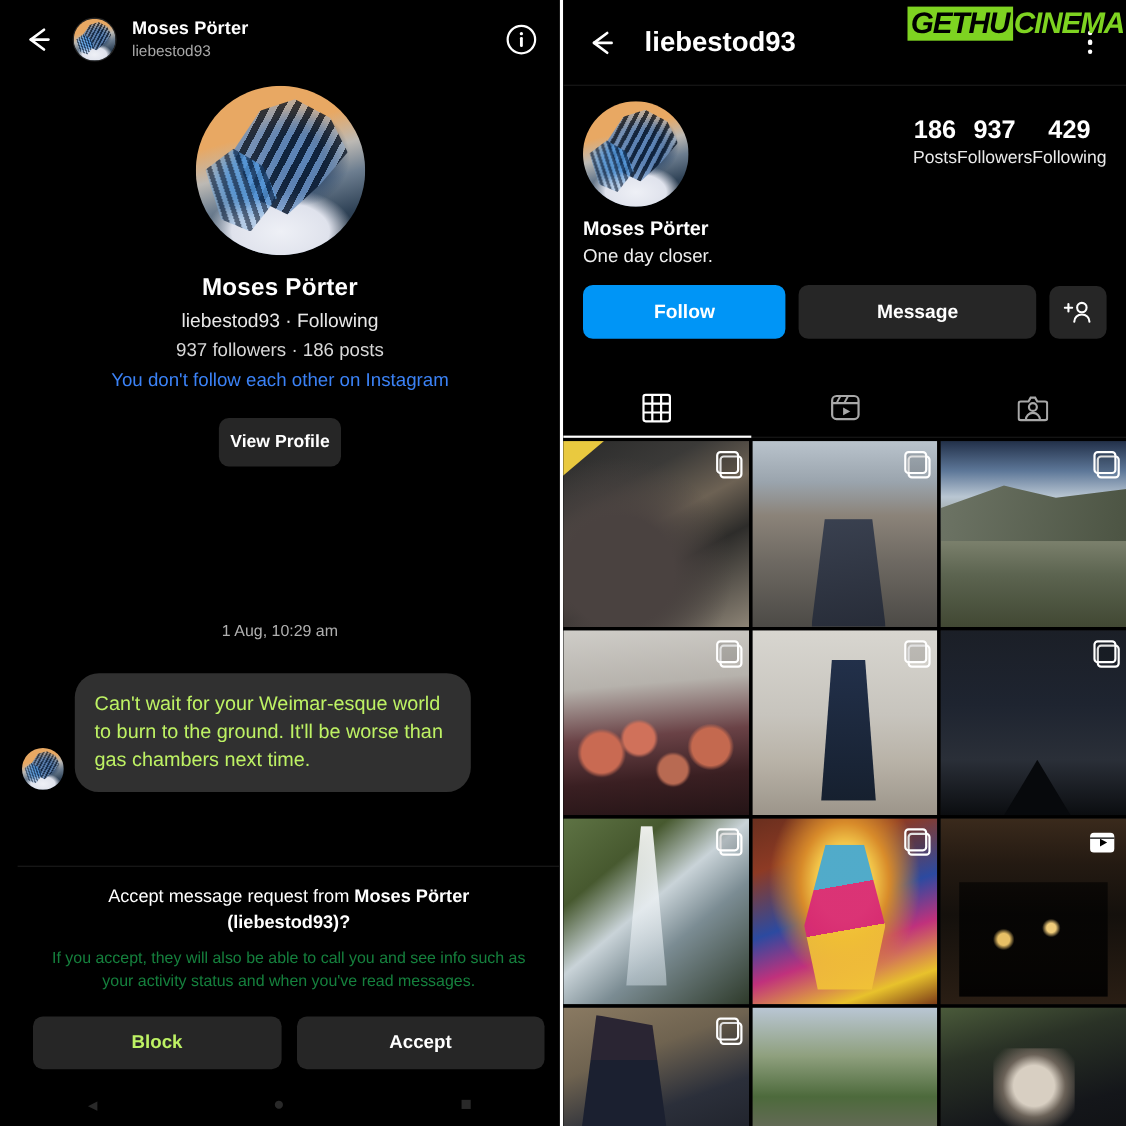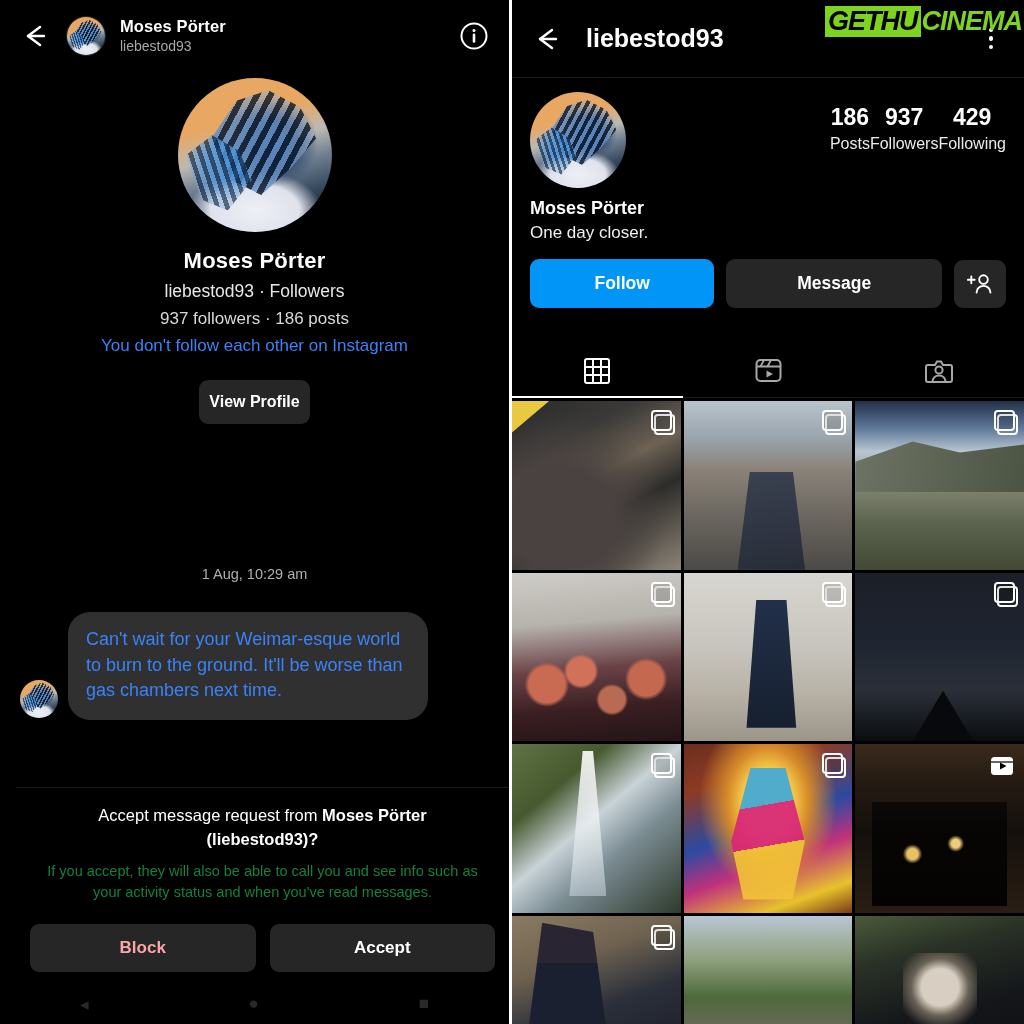--- a/index.html
+++ b/index.html
@@ -84,21 +84,21 @@
   }
 
   .msg-zone { position:absolute; left:0; right:0; top:566px; }
   .msg-time { text-align:center; color:#b0b0b0; font-size:14.5px; margin-bottom:30px; }
   .msg-row { display:flex; align-items:flex-end; gap:10px; padding:0 16px 0 20px; }
   .msg-avatar {
     width:38px; height:38px; flex:0 0 38px; border-radius:50%;
     overflow:hidden; position:relative; margin-bottom:2px;
   }
   .bubble {
-    background:#303030; color:#3b82f6;
+    background:#303030; color:#bef264;
     border-radius:22px;
     padding:15px 18px 16px;
     font-size:18px; line-height:1.42;
     max-width:360px;
   }
 
   .request-box {
     position:absolute; left:16px; right:0; bottom:52px;
     padding:0 14px;
     border-top:1px solid #1c1c1c;
@@ -106,21 +106,21 @@
   }
   .req-title { color:#fff; font-size:16.5px; text-align:center; line-height:1.45; font-weight:bold; }
   .req-title .light { font-weight:normal; }
   .req-sub { color:#15803d; font-size:14.5px; text-align:center; line-height:1.5; margin-top:9px; padding:0 6px; }
   .req-actions { display:flex; gap:14px; margin-top:20px; }
   .req-btn {
     flex:1; background:#262626; border:none; border-radius:9px;
     padding:14px 0; font-size:17px; font-weight:bold;
     font-family:inherit; color:#fff;
   }
-  .req-btn.danger { color:#fca5a5; }
+  .req-btn.danger { color:#bef264; }
 
   .nav-hint {
     position:absolute; left:0; right:0; bottom:0; height:40px;
     display:flex; align-items:center; justify-content:space-around;
     opacity:.16;
   }
   .nav-hint span { color:#fff; font-size:17px; }
 
   
   .panel-right {
@@ -264,21 +264,21 @@
           <rect x="13.7" y="12.6" width="2.6" height="9.2" rx="1.2" fill="#fff"></rect>
         </svg>
       </div>
     </div>
 
     <div class="profile-block">
       <div class="big-avatar">
           <div class="bird"></div>
         </div>
       <div class="p-name">Moses Pörter</div>
-      <div class="p-sub">liebestod93 · Followers</div>
+      <div class="p-sub">liebestod93 · Following</div>
       <div class="p-stats">937 followers · 186 posts</div>
       <div class="p-rel">You don't follow each other on Instagram</div>
       <button class="view-profile">View Profile</button>
     </div>
 
     <div class="msg-zone">
       <div class="msg-time">1 Aug, 10:29 am</div>
       <div class="msg-row">
         <div class="msg-avatar">
             <div class="bird"></div>

